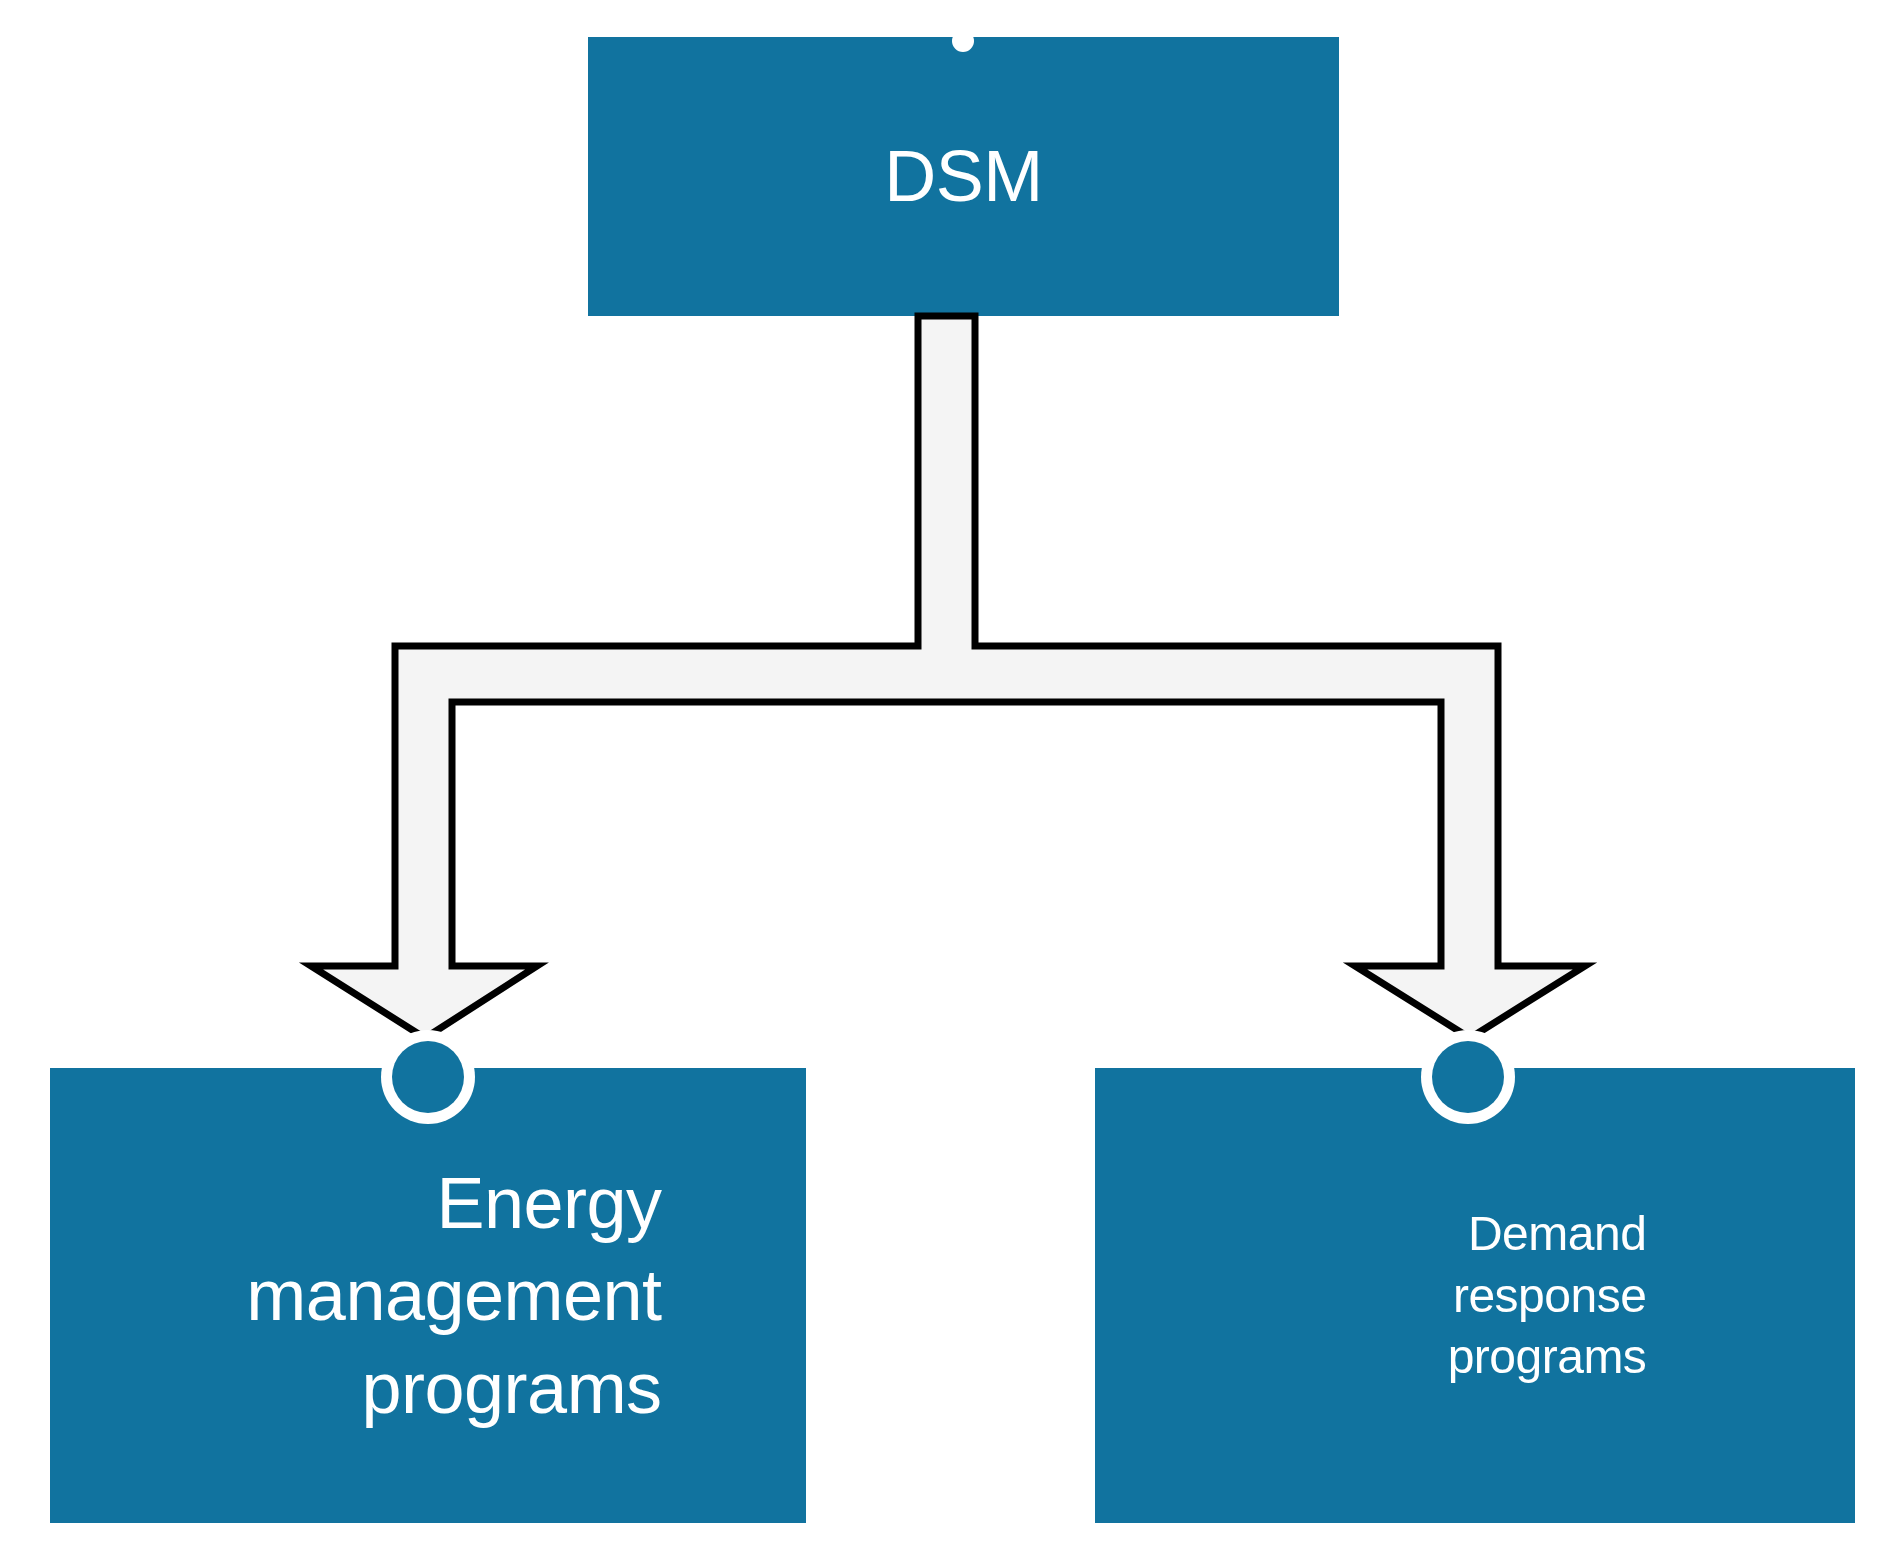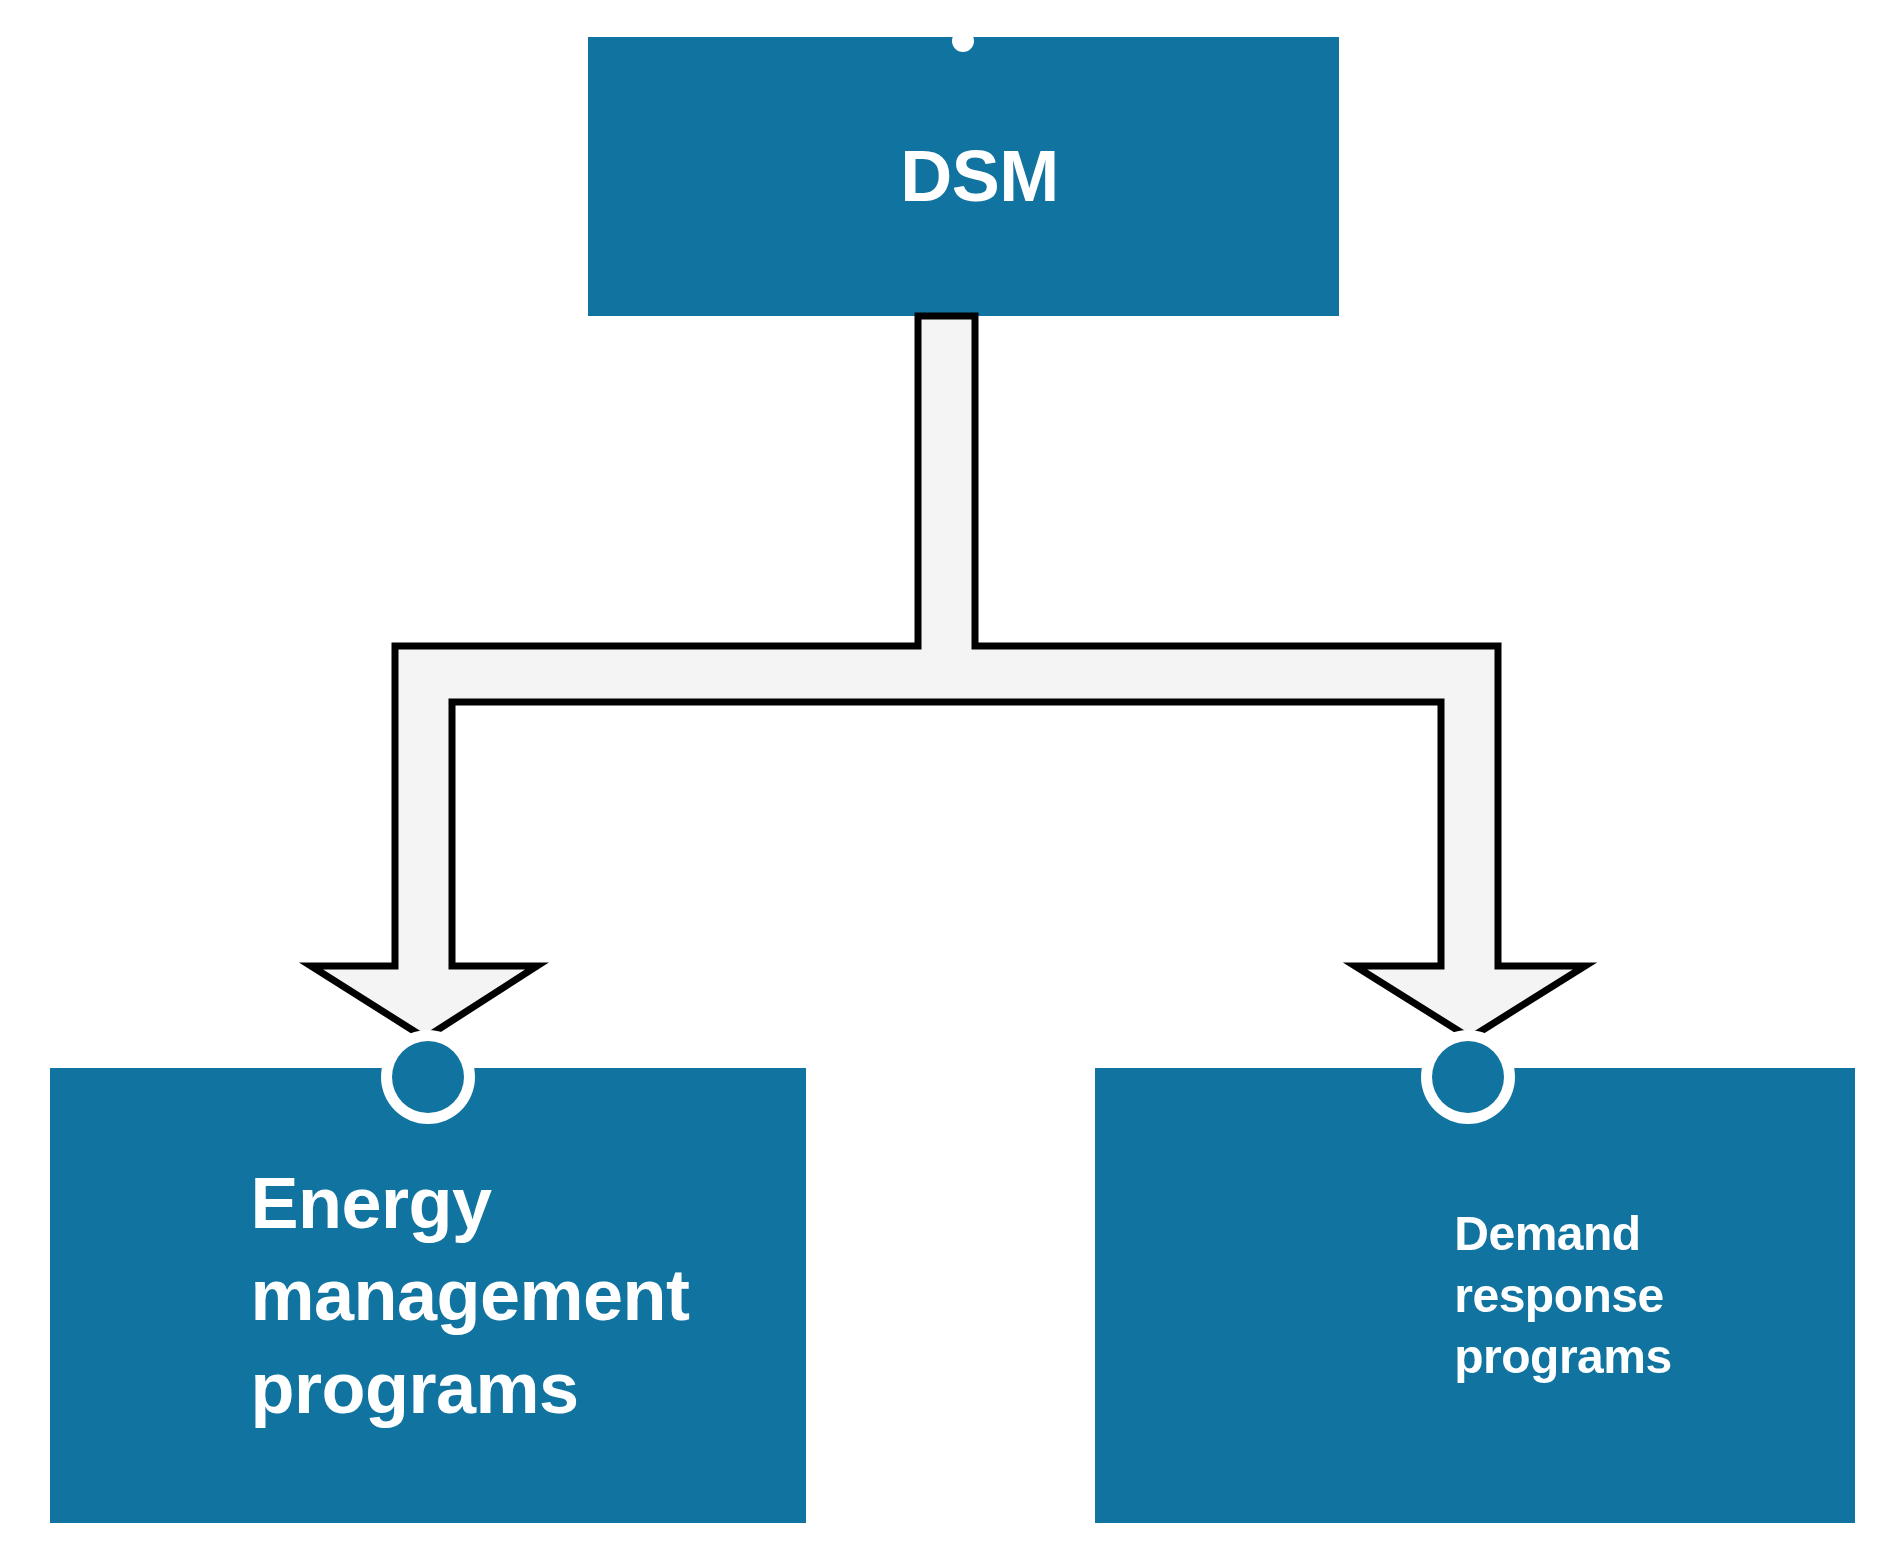--- a/index.html
+++ b/index.html
@@ -22,27 +22,26 @@
     left: 0;
     top: 0;
     width: 1884px;
     height: 1542px;
   }
   .node-label {
     position: absolute;
     display: flex;
     align-items: center;
     justify-content: center;
-    text-align: left;
+    text-align: right;
     color: #ffffff;
-    font-weight: bold;
+    font-weight: normal;
     letter-spacing: -0.5px;
     pointer-events: none;
     white-space: pre-line;
-    padding-left: 16px;
   }
   #label-dsm {
     left: 588px;
     top: 37px;
     width: 751px;
     height: 279px;
     font-size: 72px;
     line-height: 1.05;
   }
   #label-left {

